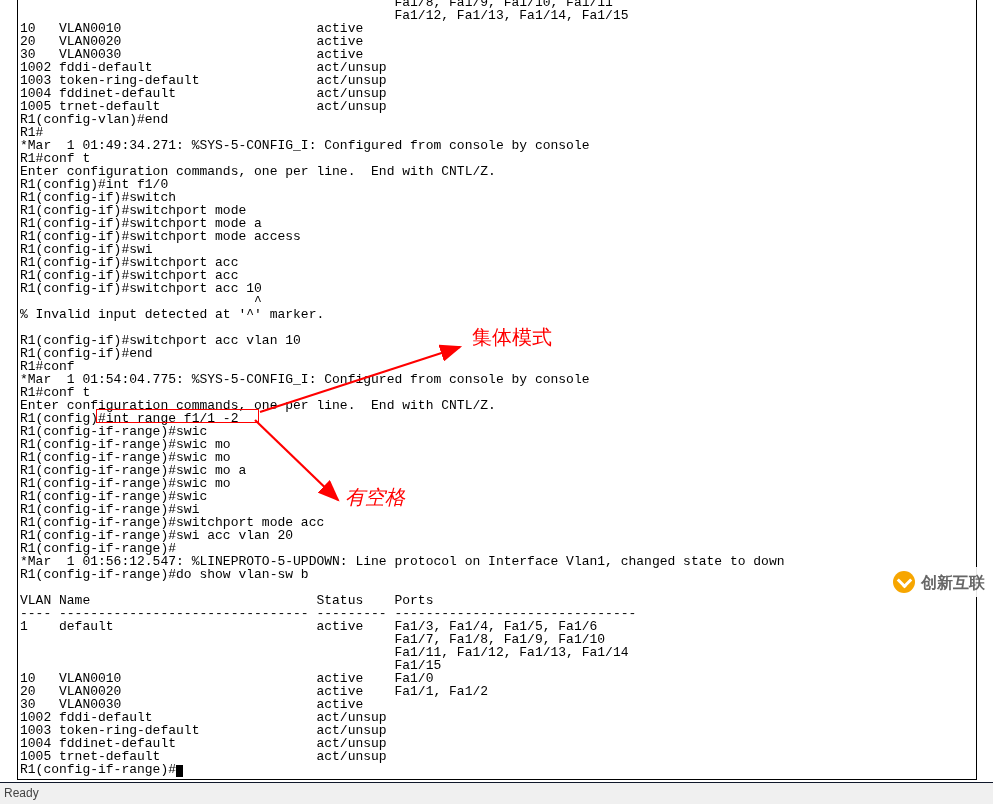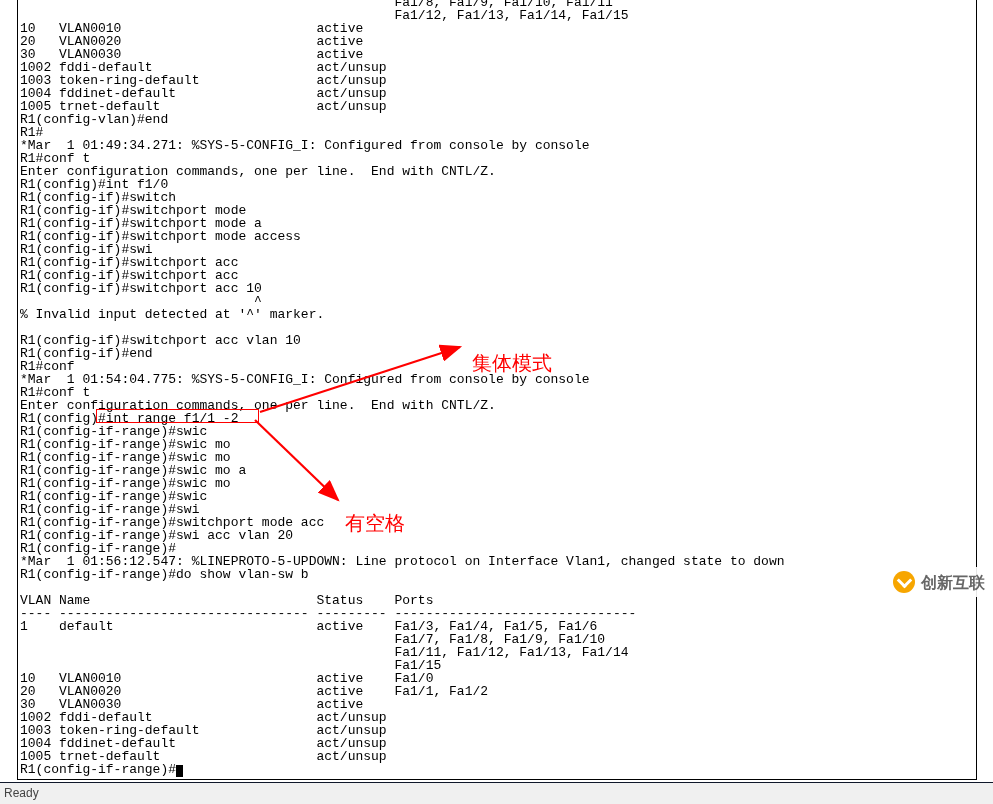--- a/index.html
+++ b/index.html
@@ -55,21 +55,20 @@
     pointer-events: none;
   }
   .annotation {
     position: absolute;
     color: #ff0000;
     font-family: "Microsoft YaHei", "SimSun", sans-serif;
     font-size: 20px;
     font-weight: 500;
     white-space: nowrap;
     pointer-events: none;
-    margin-top: 26px;
   }
   svg.arrow {
     position: absolute;
     pointer-events: none;
     overflow: visible;
   }
   .statusbar {
     position: absolute;
     left: 0px;
     top: 782px;
@@ -199,21 +198,21 @@
     <defs>
       <marker id="ah2" markerWidth="10" markerHeight="8" refX="9" refY="4" orient="auto">
         <polygon points="0 0, 10 4, 0 8" fill="#ff0000"></polygon>
       </marker>
     </defs>
     <line x1="255" y1="420" x2="338" y2="500" stroke="#ff0000" stroke-width="2.2" marker-end="url(#ah2)"></line>
   </svg>
 
   <div class="annotation" style="left:472px; top:331px;">集体模式</div>
 
-  <div class="annotation" style="left:345px; top:491px;">有空格</div>
+  <div class="annotation" style="left:345px; top:491px;font-style:italic;">有空格</div>
 
   <div class="statusbar">
     <span>Ready</span>
   </div>
 
   <div class="watermark">
     <span class="logo"></span>
     <span>创新互联</span>
   </div>
 

